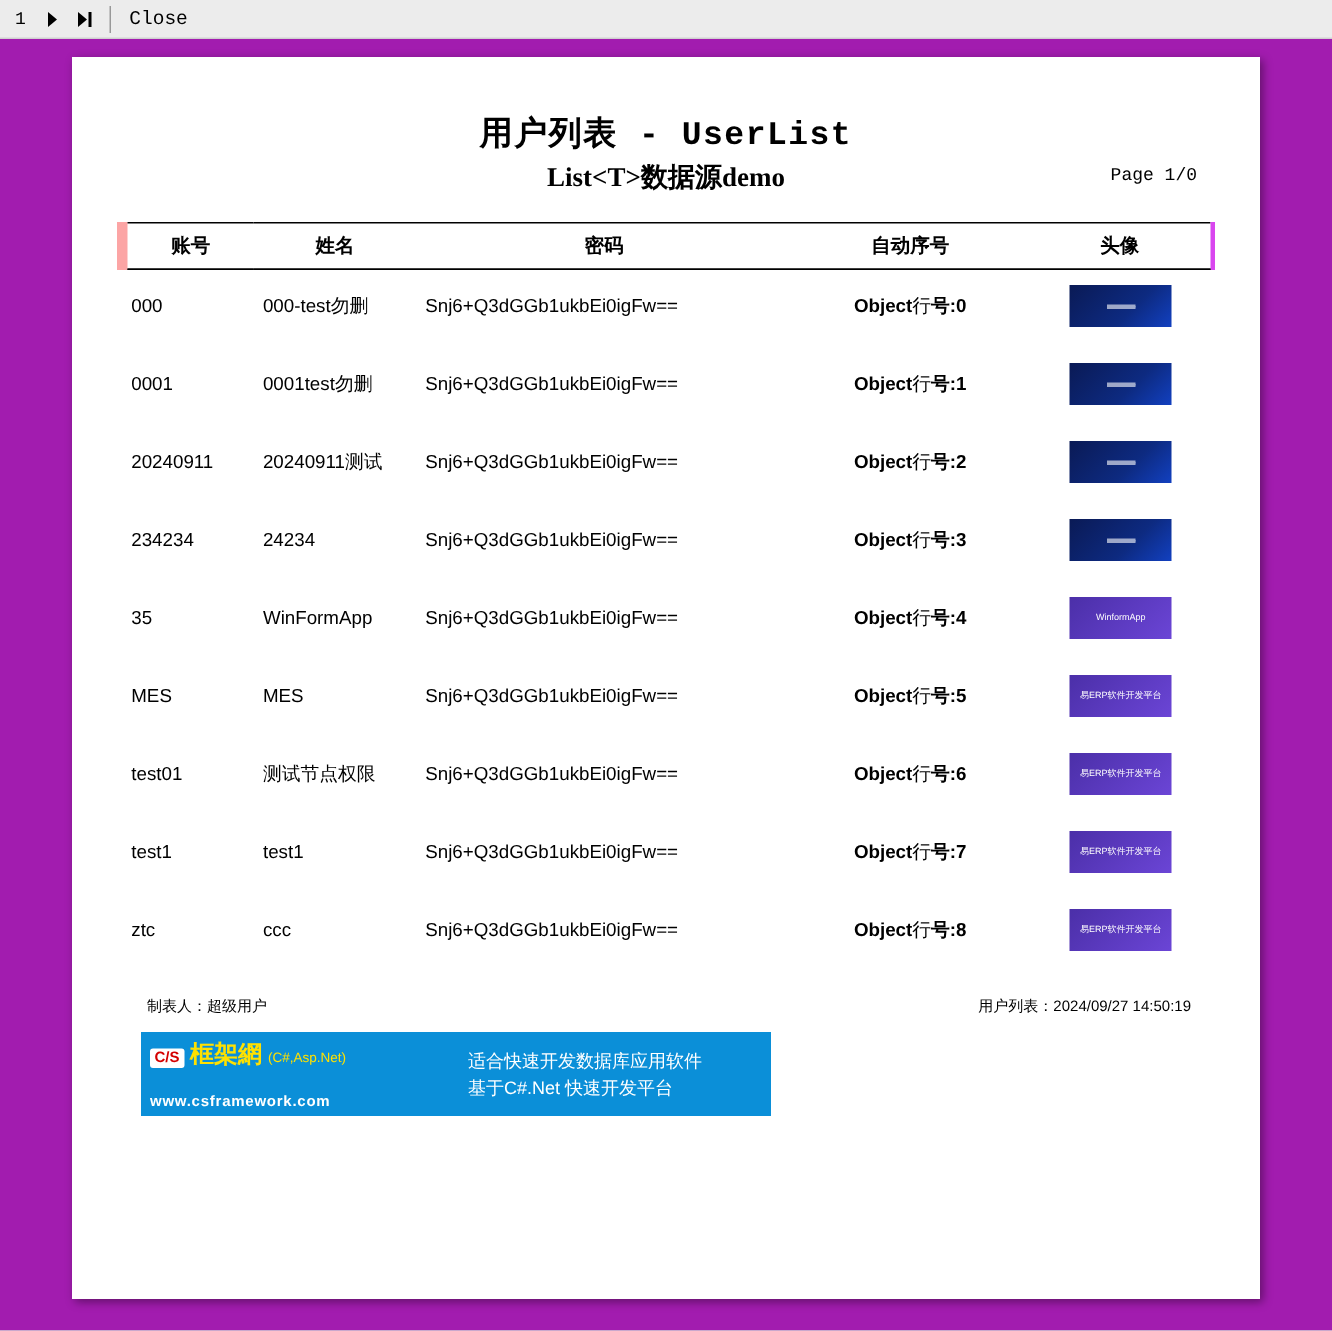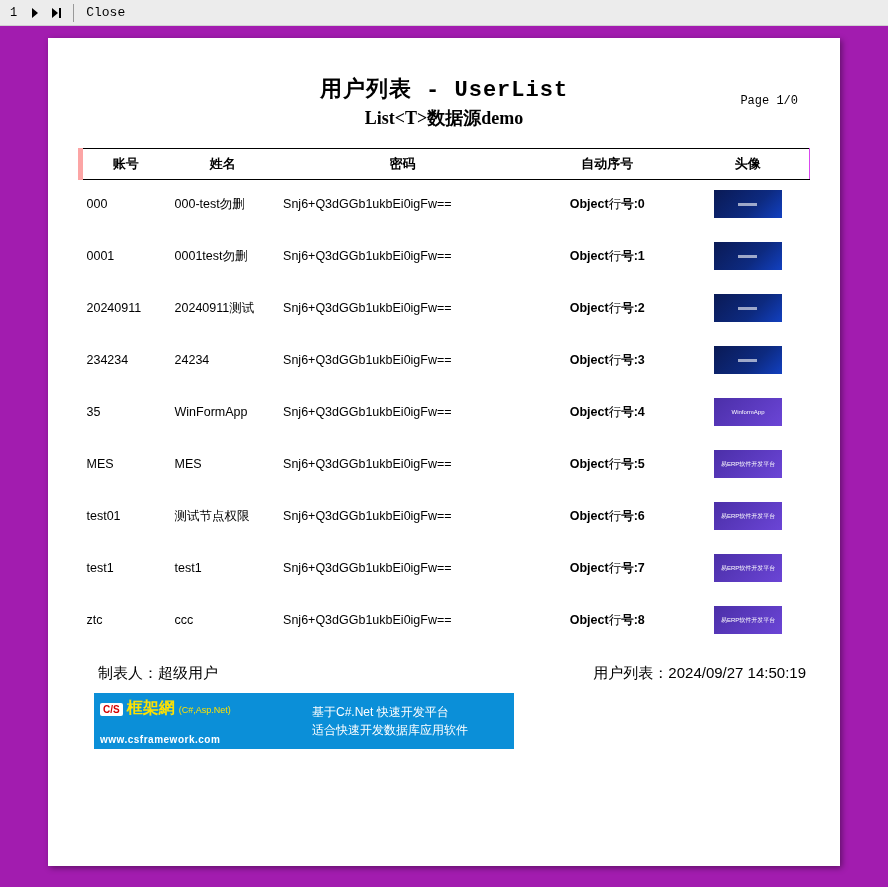--- a/index.html
+++ b/index.html
@@ -57,39 +57,39 @@
     font-size: 22px; font-weight: bold;
     text-align: center;
     letter-spacing: 1px;
   }
   .title-sub {
     font-family: Liberation Serif, serif;
     font-size: 18px; font-weight: bold;
     text-align: center; margin-top: 2px;
   }
   .page-label {
-    position: absolute; right: 12px; top: 20px;
+    position: absolute; right: 12px; top: 36px;
     font-family: "Courier New", monospace; font-size: 12px;
   }
 
   
   table.grid {
     width: 100%;
     border-collapse: collapse;
   }
   table.grid thead th {
     border-top: 1px solid #000;
     border-bottom: 1px solid #000;
     font-weight: bold;
     text-align: center;
     padding: 6px 4px;
     font-size: 13px;
   }
-  table.grid thead th:first-child { border-left: 5px solid #fca5a5; }
-  table.grid thead th:last-child  { border-right: 1px solid #d946ef; }
+  table.grid thead th:first-child { border-left: 7px solid #fca5a5; }
+  table.grid thead th:last-child  { border-right: 3px solid #d946ef; }
 
   table.grid tbody td {
     padding: 10px 6px 14px 6px;
     font-size: 12.5px;
     vertical-align: middle;
   }
   .col-acct   { width: 86px; }
   .col-name   { width: 106px; }
   .col-pwd    { width: 245px; }
   .col-seq    { width: 155px; text-align: center; }
@@ -123,22 +123,22 @@
   .avatar-box .tiny-label {
     color: #fff; font-size: 6px; line-height: 1.1;
     text-align: center; padding: 1px 2px;
     white-space: nowrap; overflow: hidden;
     font-family: Arial, sans-serif;
   }
 
   
   .footer-meta {
     display: flex; justify-content: space-between;
-    font-size: 15px;
-    margin: 16px 4px 10px 20px;
+    font-size: 10px;
+    margin: 16px 16px 10px 20px;
     text-align: right;
   }
 
   
   .banner {
     width: 420px; height: 56px;
     margin-left: 16px;
     background: #0b8fd8;
     display: flex; align-items: stretch;
     color: #fff;
@@ -325,19 +325,19 @@
     <div class="banner">
       <div class="banner-left">
         <div class="row1">
           <span class="badge-cs">C/S</span>
           <span class="big-yellow">框架網</span>
           <span class="small-yellow">(C#,Asp.Net)</span>
         </div>
         <div class="row2">www.csframework.com</div>
       </div>
       <div class="banner-right">
+        <div>适合快速开发数据库应用软件</div>
         <div>基于C#.Net 快速开发平台</div>
-        <div>适合快速开发数据库应用软件</div>
       </div>
     </div>
 
   </div>
 </div>
 
 </body></html>

